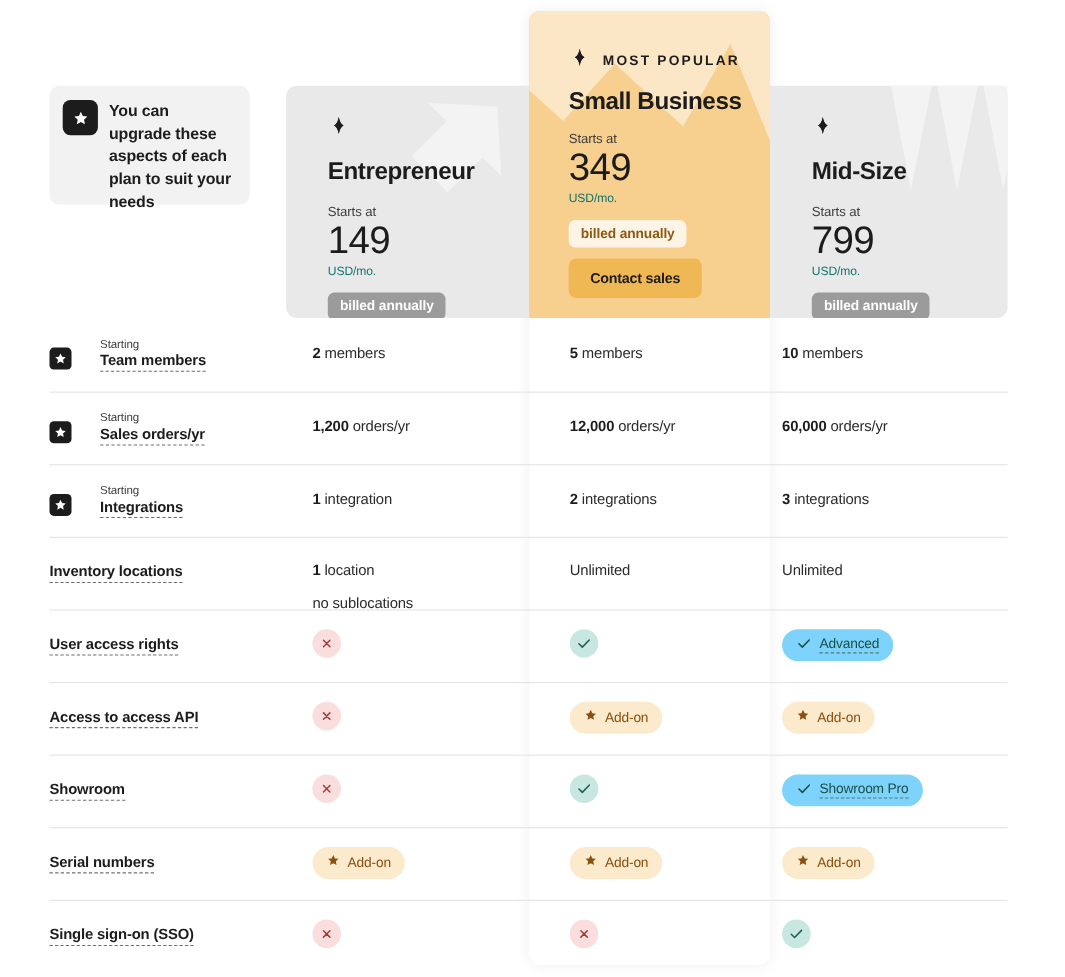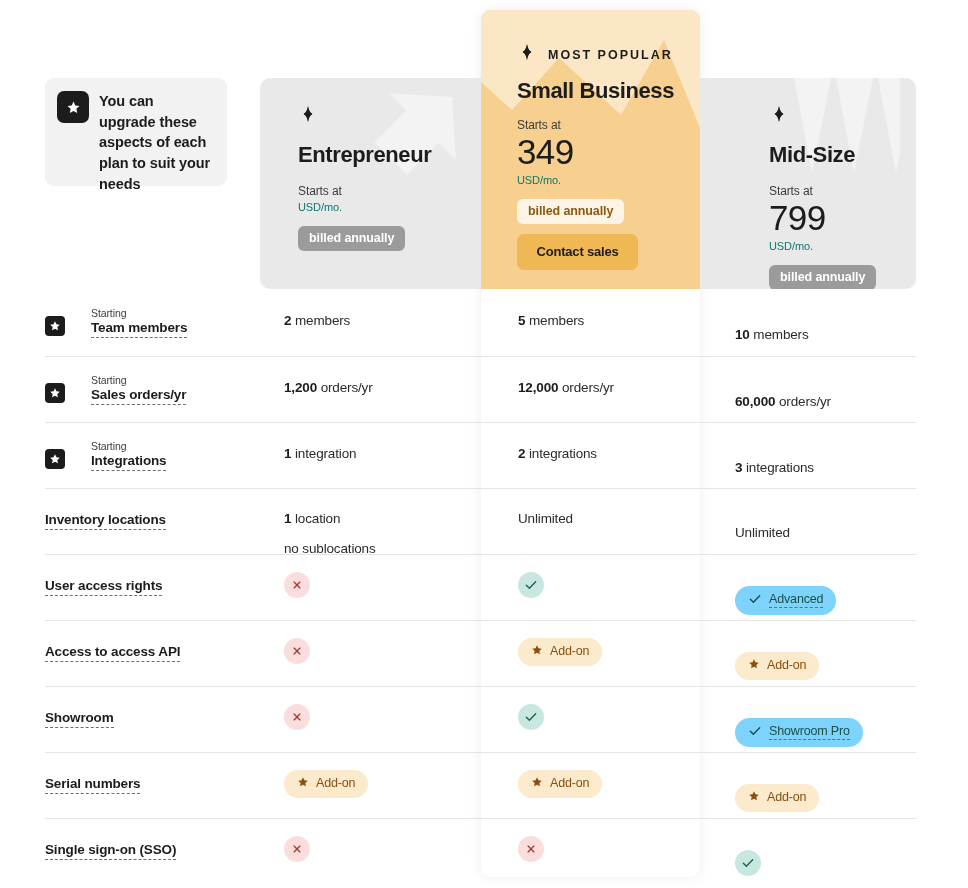--- a/index.html
+++ b/index.html
@@ -5,21 +5,21 @@
   * { box-sizing: border-box; margin: 0; padding: 0; }
   html, body {
     width: 968px; height: 888px;
     background: #ffffff;
     font-family: "Liberation Sans", sans-serif;
     overflow: hidden;
   }
   .page { position: relative; width: 968px; height: 888px; }
   .col-0       { left: 260px; width: 221px; }
   .col-1       { left: 481px; width: 219px; }
-  .col-2       { left: 684px; width: 216px; padding-left: 47px; }
+  .col-2       { left: 700px; width: 216px; }
 
   
   .featured-bg {
     position: absolute; left: 481px; top: 10px; width: 219px; height: 867px;
     background: #ffffff;
     border-radius: 10px;
     box-shadow: 0 0 14px rgba(0,0,0,0.07);
   }
 
   
@@ -105,21 +105,21 @@
   .cell {
     position: absolute; top: 0;
     font-size: 13.5px; color: #2b2b2b; letter-spacing: -0.15px;
   }
   .cell.label {
     left: 45px; width: 215px;
     font-weight: 700; color: #1c1c1c;
   }
   .cell.v0 { left: 284px; width: 183px; }
   .cell.v1 { left: 518px; width: 182px; }
-  .cell.v2 { left: 735px; width: 181px; margin-top: 14px; }
+  .cell.v2 { left: 711px; width: 181px; }
 
   .lbl-wrap { display: flex; gap: 26px; align-items: flex-start; }
   .lbl-star {
     width: 20px; height: 20px; min-width: 20px; border-radius: 4px;
     background: #1c1c1c; color: #ffffff; margin-top: 9px;
     display: flex; align-items: center; justify-content: center;
     font-size: 11px; line-height: 1;
   }
   .starting {
     font-size: 10.5px; font-weight: 400; color: #3c3c3c;
@@ -180,20 +180,21 @@
     </svg>
     <div class="plan-inner">
       <span class="spark">
         <svg width="20" height="20" viewBox="0 0 24 24" fill="#1c1c1c" aria-hidden="true">
           <path d="M12 1.5c.6 4.4 2.3 7.9 5.2 9.4-2.9 1.5-4.6 5-5.2 9.4-.6-4.4-2.3-7.9-5.2-9.4 2.9-1.5 4.6-5 5.2-9.4z"></path>
           <path d="M12 1.5c-.6 4.4-2.3 7.9-5.2 9.4 2.9 1.5 4.6 5 5.2 9.4.6-4.4 2.3-7.9 5.2-9.4-2.9-1.5-4.6-5-5.2-9.4z"></path>
         </svg>
       </span>
       <div class="plan-name">Entrepreneur</div>
       <div class="starts">Starts at</div>
+      <div class="price">149</div>
       <div class="per">USD/mo.</div>
       <span class="billed">billed annually</span>
     </div>
   </div>
 
   <div class="plan-head col-1 featured">
     <svg class="deco" viewBox="0 0 219 279" preserveAspectRatio="none" aria-hidden="true">
       <path d="M0 0 H219 V118 L183 30 L140 105 L78 48 L31 100 L0 72 Z" fill="#fbe6c5"></path>
     </svg>
     <div class="plan-inner">

